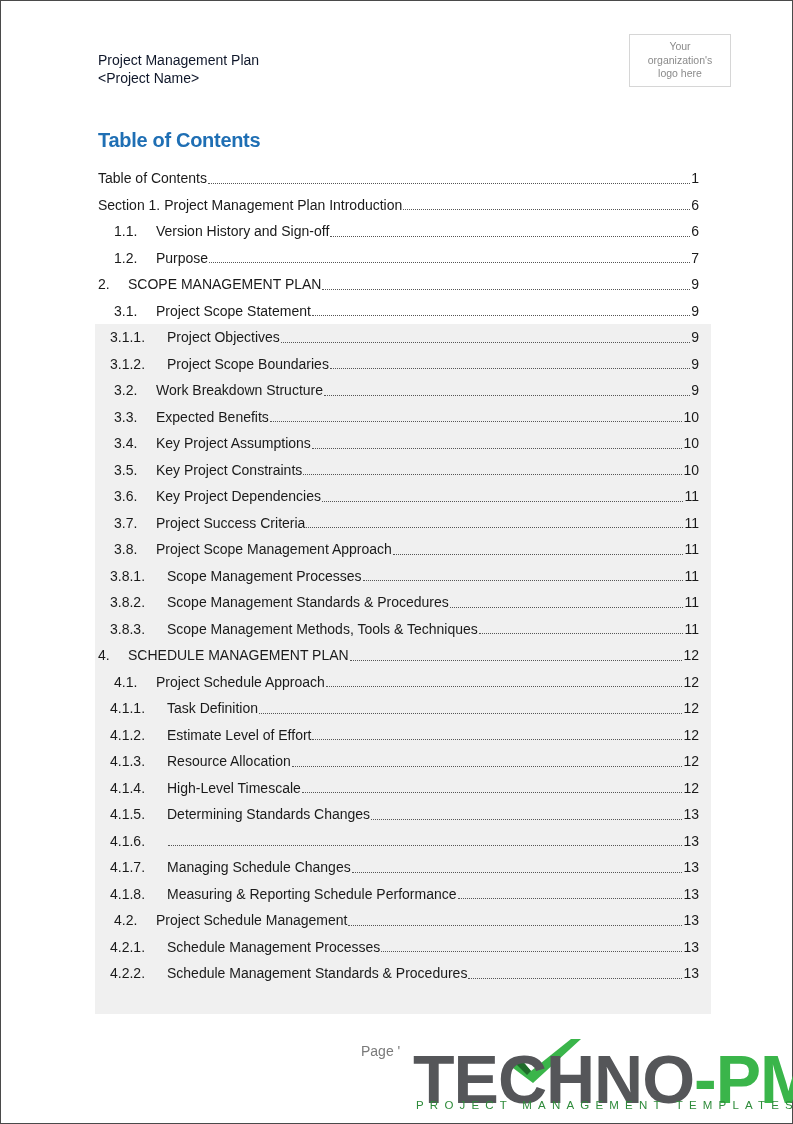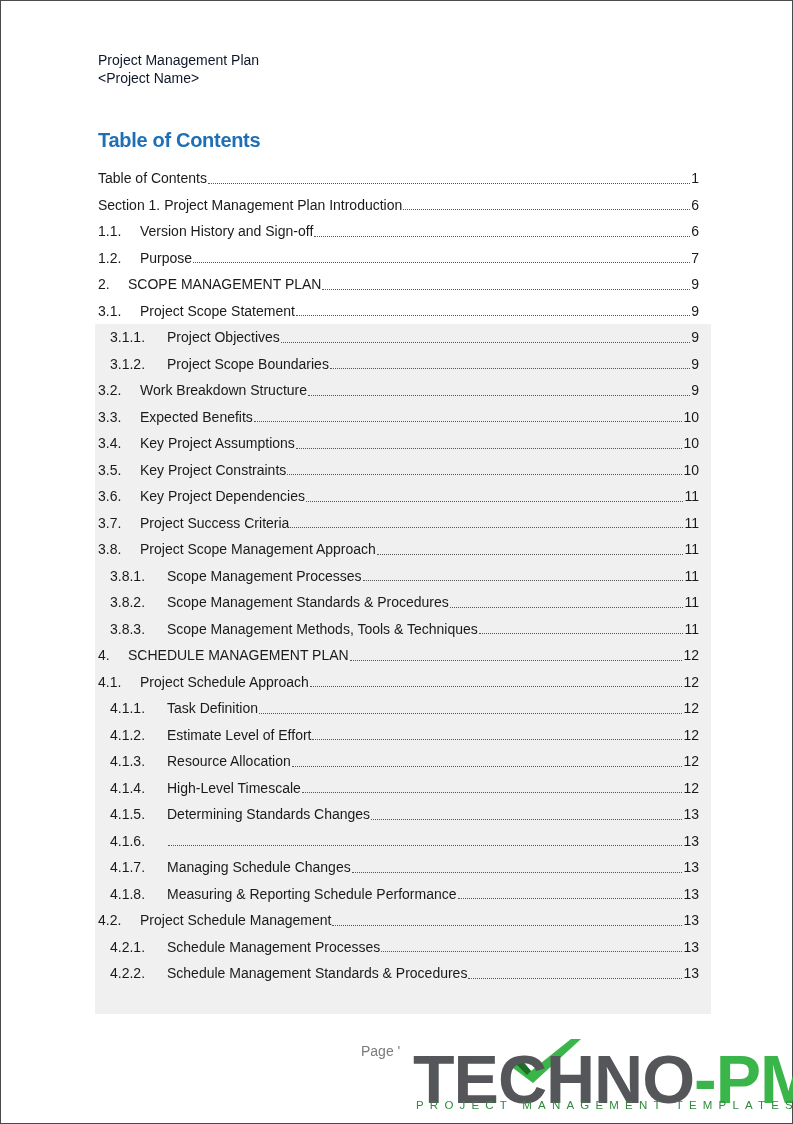--- a/index.html
+++ b/index.html
@@ -8,39 +8,44 @@
   .header-title { position: absolute; left: 97px; top: 50px; font-size: 14px; color: #0f172a; line-height: 18px; }
   .logo-box { position: absolute; left: 628px; top: 33px; width: 100px; height: 51px; border: 1px solid #d6d6d6; color: #8a8a8a; font-size: 10.5px; line-height: 13.5px; text-align: center; display: flex; flex-direction: column; justify-content: center; }
   .toc-heading { position: absolute; left: 97px; top: 128px; font-size: 20px; font-weight: bold; color: #1f6fb4; letter-spacing: -0.3px; }
   .shade { position: absolute; left: 94px; top: 323px; width: 616px; height: 690px; background: #f0f0f0; }
   .toc { position: absolute; left: 97px; top: 164px; width: 601px; }
   .row { position: relative; height: 26.5px; display: flex; align-items: center; font-size: 14px; color: #1a1a1a; }
   .row .num { flex: none; }
   .row .label { flex: none; white-space: nowrap; }
   .row .dots { flex: 1 1 auto; overflow: hidden; white-space: nowrap; margin: 0 1px; height: 14px; border-bottom: 1px dotted #555; position: relative; top: -2px; }
   .row .page-num { flex: none; text-align: right; }
-  .lvl1 .num { width: 42px; }
+  .lvl1 .num { width: 42px; margin-left: 16px; }
   .lvl2 .num { width: 57px; margin-left: 12px; }
   .lvlsec .num { width: 30px; }
   .footer-page { position: absolute; left: 360px; top: 1042px; font-size: 14px; color: #7a7a7a; }
   .brand { position: absolute; left: 412px; top: 1038px; width: 355px; height: 76px; }
   .brand-text { position: absolute; left: 0; top: 14px; font-size: 68px; font-weight: bold; letter-spacing: -1px; color: #555659; white-space: nowrap; line-height: 52px; }
   .brand-text .pm { color: #3ab54a; }
   .brand-sub { position: absolute; left: 3px; top: 60px; font-size: 11.5px; letter-spacing: 6.2px; color: #2e8b3a; white-space: nowrap; }
   .check { position: absolute; left: 96px; top: 0; }
 </style>
 </head>
 <body>
 
 <div class="page">
   <div class="header-title">
     <div>Project Management Plan</div>
     <div>&lt;Project Name&gt;</div>
   </div>
 
+  <div class="logo-box">
+    <div>Your</div>
+    <div>organization's</div>
+    <div>logo here</div>
+  </div>
 
   <div class="toc-heading">Table of Contents</div>
 
   <div class="shade"></div>
 
   <div class="toc" id="toc">
       <div class="row lvl0">
         <span class="label">Table of Contents</span>
         <span class="dots"></span>
         <span class="page-num">1</span>

